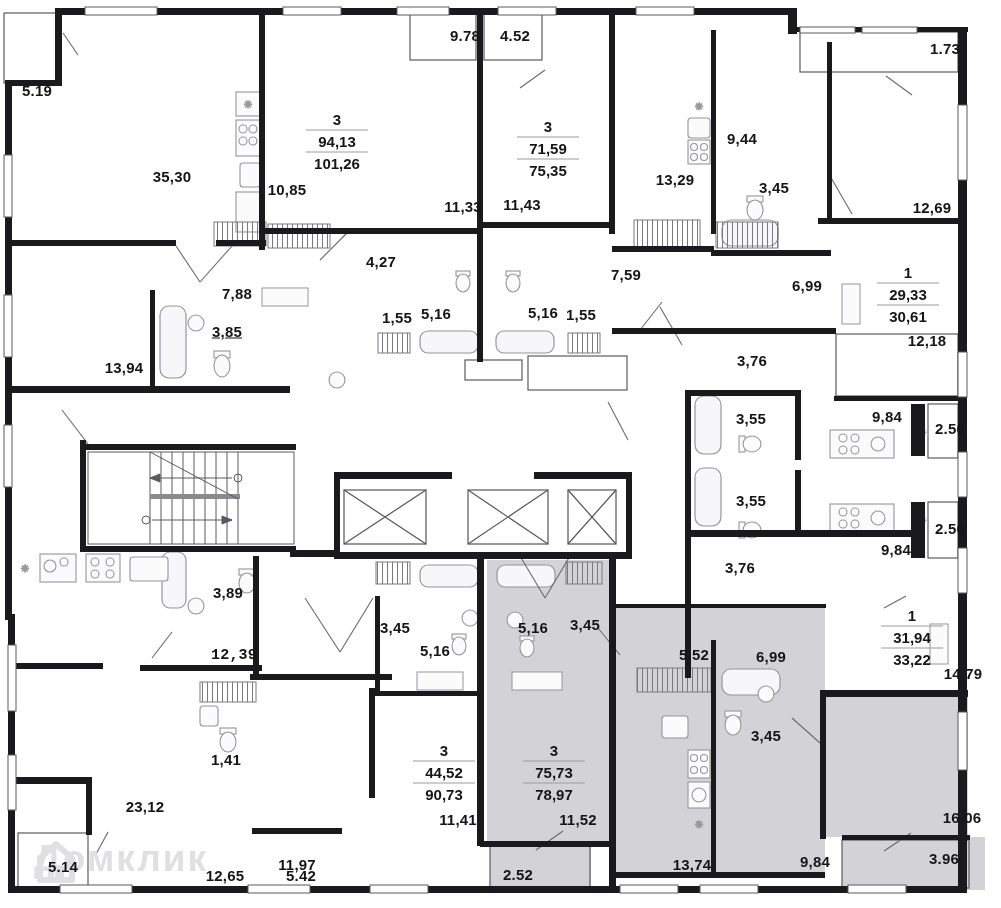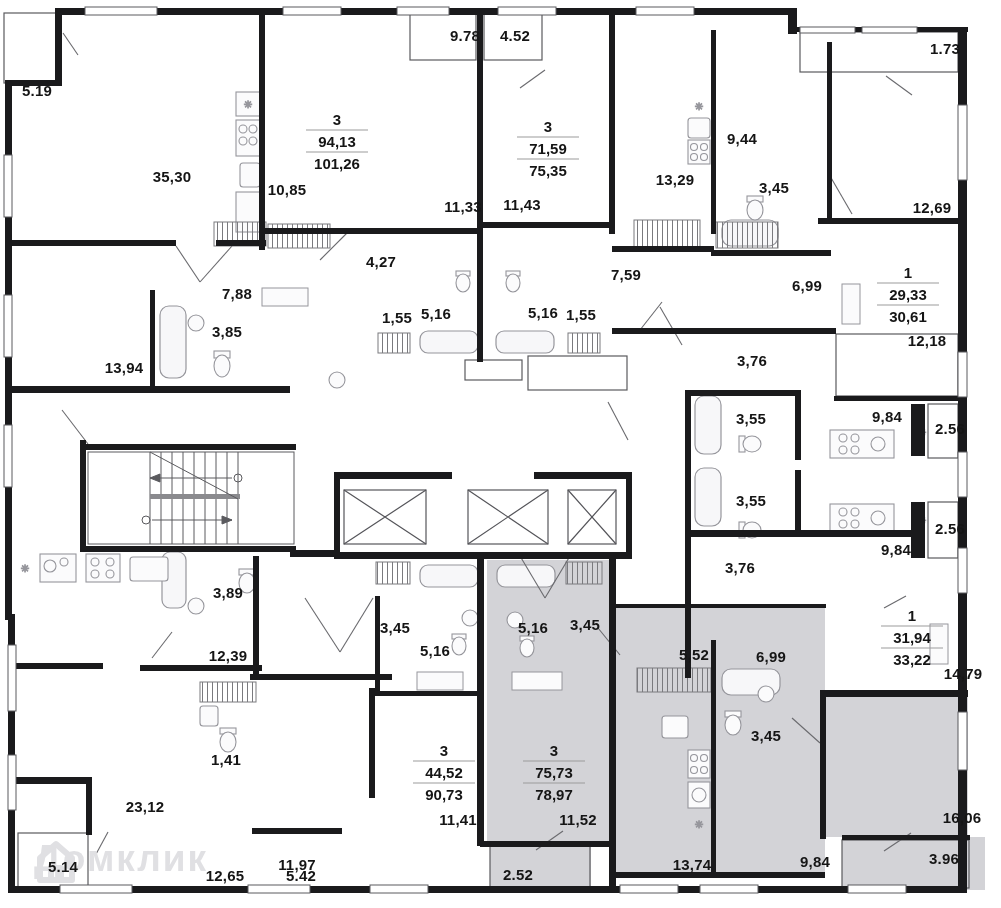--- a/index.html
+++ b/index.html
@@ -368,42 +368,42 @@
       <span class="area-label" style="left: 172px; top: 176px;">35,30</span>
       <span class="area-label" style="left: 287px; top: 189px;">10,85</span>
       <span class="area-label" style="left: 465px; top: 35px;">9.78</span>
       <span class="area-label" style="left: 515px; top: 35px;">4.52</span>
       <span class="area-label" style="left: 463px; top: 206px;">11,33</span>
       <span class="area-label" style="left: 522px; top: 204px;">11,43</span>
       <span class="area-label" style="left: 635px; top: 179px; margin-left: 40px;">13,29</span>
       <span class="area-label" style="left: 381px; top: 261px;">4,27</span>
       <span class="area-label" style="left: 626px; top: 274px;">7,59</span>
       <span class="area-label" style="left: 237px; top: 293px;">7,88</span>
-      <span class="area-label" style="left: 227px; top: 331px;">3,85</span>
+      <span class="area-label" style="left: 227px; top: 331px; text-decoration: underline;">3,85</span>
       <span class="area-label" style="left: 124px; top: 367px;">13,94</span>
       <span class="area-label" style="left: 742px; top: 138px;">9,44</span>
       <span class="area-label" style="left: 774px; top: 187px;">3,45</span>
       <span class="area-label" style="left: 945px; top: 48px;">1.73</span>
       <span class="area-label" style="left: 932px; top: 207px;">12,69</span>
       <span class="area-label" style="left: 807px; top: 285px;">6,99</span>
       <span class="area-label" style="left: 927px; top: 340px;">12,18</span>
       <span class="area-label" style="left: 397px; top: 317px;">1,55</span>
       <span class="area-label" style="left: 436px; top: 313px;">5,16</span>
       <span class="area-label" style="left: 543px; top: 312px;">5,16</span>
       <span class="area-label" style="left: 581px; top: 314px;">1,55</span>
       <span class="area-label" style="left: 752px; top: 360px;">3,76</span>
       <span class="area-label" style="left: 751px; top: 418px;">3,55</span>
       <span class="area-label" style="left: 887px; top: 416px;">9,84</span>
       <span class="area-label" style="left: 950px; top: 428px;">2.56</span>
       <span class="area-label" style="left: 751px; top: 500px;">3,55</span>
       <span class="area-label" style="left: 950px; top: 528px;">2.56</span>
       <span class="area-label" style="left: 896px; top: 549px;">9,84</span>
       <span class="area-label" style="left: 740px; top: 567px;">3,76</span>
       <span class="area-label" style="left: 228px; top: 592px;">3,89</span>
-      <span class="area-label" style="left: 228px; top: 655px;">12,39</span>
+      <span class="area-label" style="left: 234px; top: 655px; font-family: Liberation Mono, monospace;">12,39</span>
       <span class="area-label" style="left: 395px; top: 627px;">3,45</span>
       <span class="area-label" style="left: 435px; top: 650px;">5,16</span>
       <span class="area-label" style="left: 533px; top: 627px;">5,16</span>
       <span class="area-label" style="left: 585px; top: 624px;">3,45</span>
       <span class="area-label" style="left: 145px; top: 761px; margin-top: 45px;">23,12</span>
       <span class="area-label" style="left: 226px; top: 759px;">1,41</span>
       <span class="area-label" style="left: 297px; top: 864px;">11,97</span>
       <span class="area-label" style="left: 458px; top: 819px;">11,41</span>
       <span class="area-label" style="left: 578px; top: 819px; text-align: right;">11,52</span>
       <span class="area-label" style="left: 694px; top: 654px;">5,52</span>

